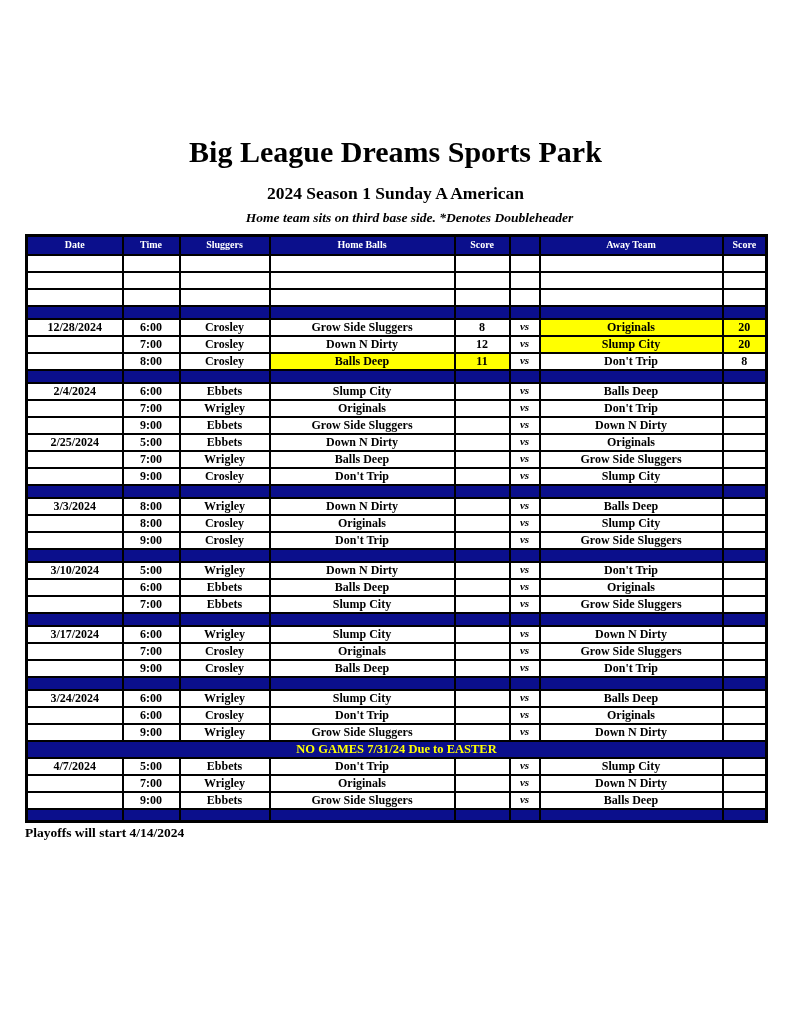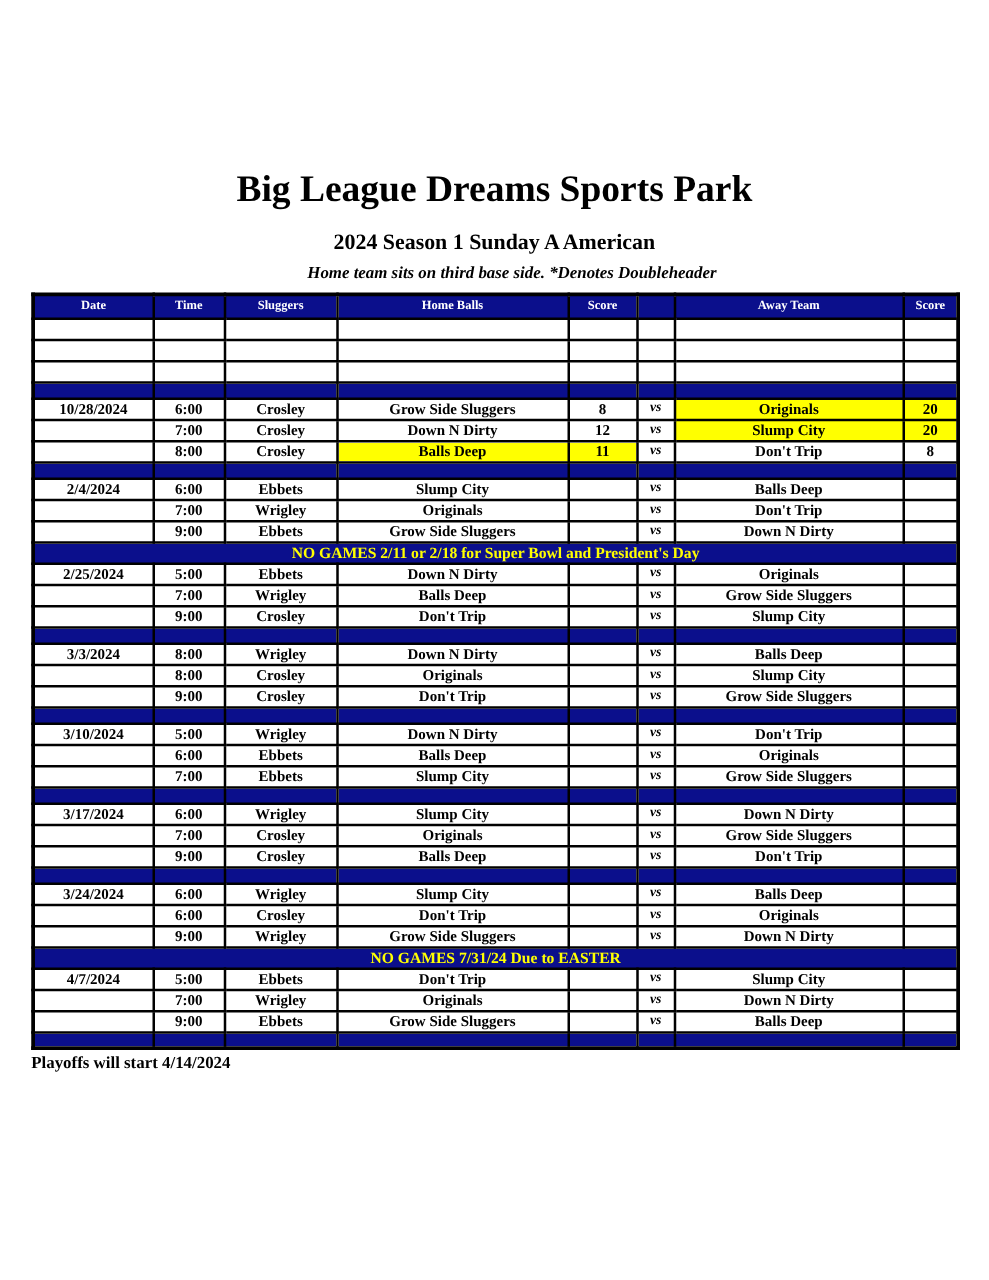--- a/index.html
+++ b/index.html
@@ -148,21 +148,21 @@
           <td data-name="cell-date"></td>
           <td data-name="cell-time"></td>
           <td data-name="cell-replica"></td>
           <td data-name="cell-home"></td>
           <td data-name="cell-home-score"></td>
           <td data-name="cell-vs"></td>
           <td data-name="cell-away"></td>
           <td data-name="cell-away-score"></td>
         </tr>
         <tr data-name="game-row">
-          <td data-name="cell-date">10/28/2024</td>
+          <td data-name="cell-date">12/28/2024</td>
           <td data-name="cell-time">6:00</td>
           <td data-name="cell-replica">Crosley</td>
           <td data-name="cell-home">Grow Side Sluggers</td>
           <td data-name="cell-home-score">8</td>
           <td data-name="cell-vs" class="vs-cell">vs</td>
           <td data-name="cell-away" class="hl">Originals</td>
           <td data-name="cell-away-score" class="hl">20</td>
         </tr>
         <tr data-name="game-row">
           <td data-name="cell-date"></td>
@@ -217,23 +217,20 @@
         <tr data-name="game-row">
           <td data-name="cell-date"></td>
           <td data-name="cell-time">9:00</td>
           <td data-name="cell-replica">Ebbets</td>
           <td data-name="cell-home">Grow Side Sluggers</td>
           <td data-name="cell-home-score"></td>
           <td data-name="cell-vs" class="vs-cell">vs</td>
           <td data-name="cell-away">Down N Dirty</td>
           <td data-name="cell-away-score"></td>
         </tr>
-        <tr data-name="banner-row">
-          <td data-name="no-games-banner" colspan="8">NO GAMES 2/11 or 2/18 for Super Bowl and President's Day</td>
-        </tr>
         <tr data-name="game-row">
           <td data-name="cell-date">2/25/2024</td>
           <td data-name="cell-time">5:00</td>
           <td data-name="cell-replica">Ebbets</td>
           <td data-name="cell-home">Down N Dirty</td>
           <td data-name="cell-home-score"></td>
           <td data-name="cell-vs" class="vs-cell">vs</td>
           <td data-name="cell-away">Originals</td>
           <td data-name="cell-away-score"></td>
         </tr>

